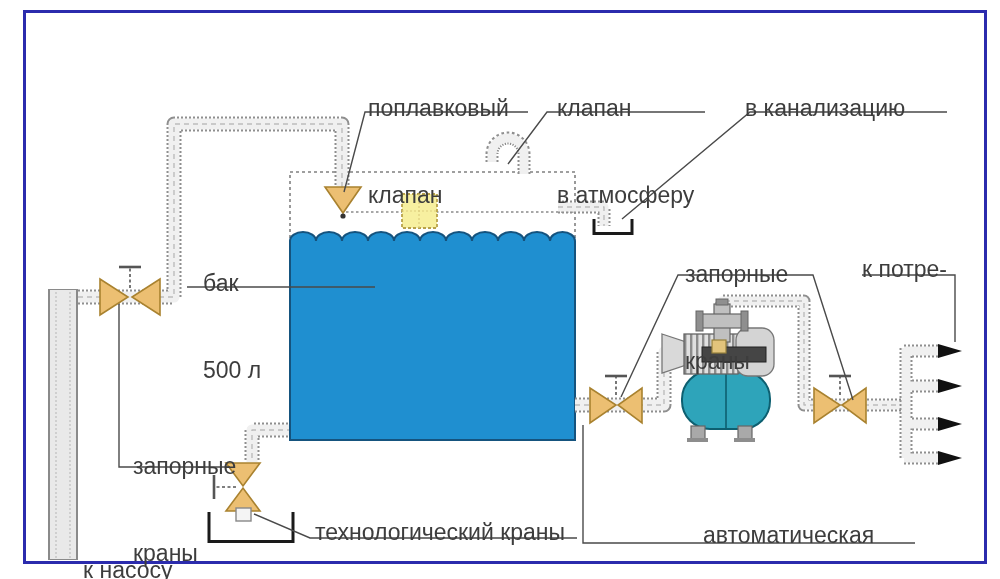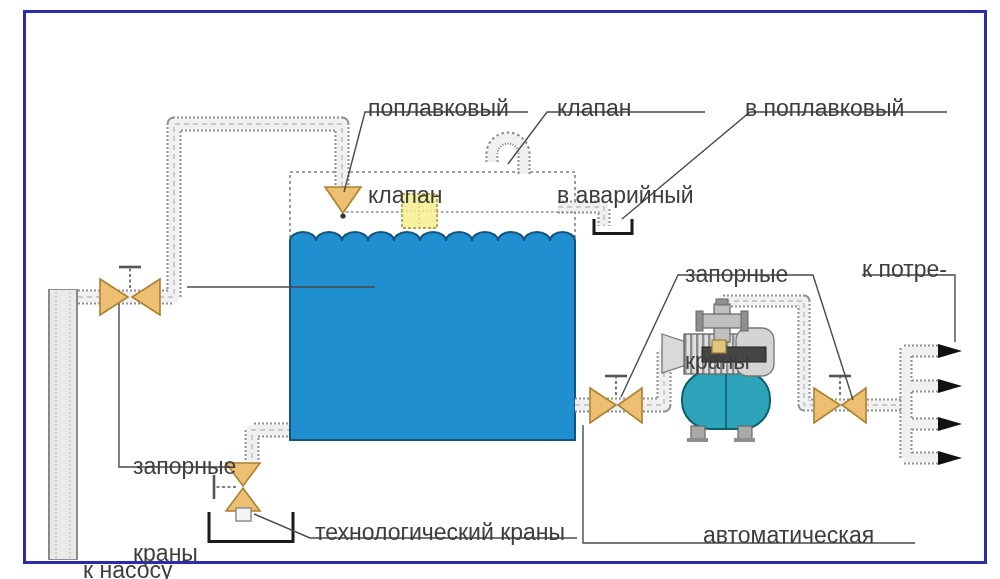--- a/index.html
+++ b/index.html
@@ -191,27 +191,31 @@
     </g>
   </svg>
 
   <div class="lbl" style="left:368px;top:36px;">
     <span>поплавковый</span>
     <span>клапан</span>
   </div>
 
   <div class="lbl" style="left:557px;top:36px;">
     <span>клапан</span>
-    <span>в аварийный</span>
+    <span>в атмосферу</span>
   </div>
 
   <div class="lbl" style="left:745px;top:36px;">
-    <span>в поплавковый</span>
-  </div>
-
+    <span>в канализацию</span>
+  </div>
+
+  <div class="lbl" style="left:203px;top:211px;">
+    <span>бак</span>
+    <span>500 л</span>
+  </div>
 
   <div class="lbl" style="left:685px;top:202px;">
     <span>запорные</span>
     <span>краны</span>
   </div>
 
   <div class="lbl" style="left:862px;top:197px;">
     <span>к потре-</span>
   </div>
 

